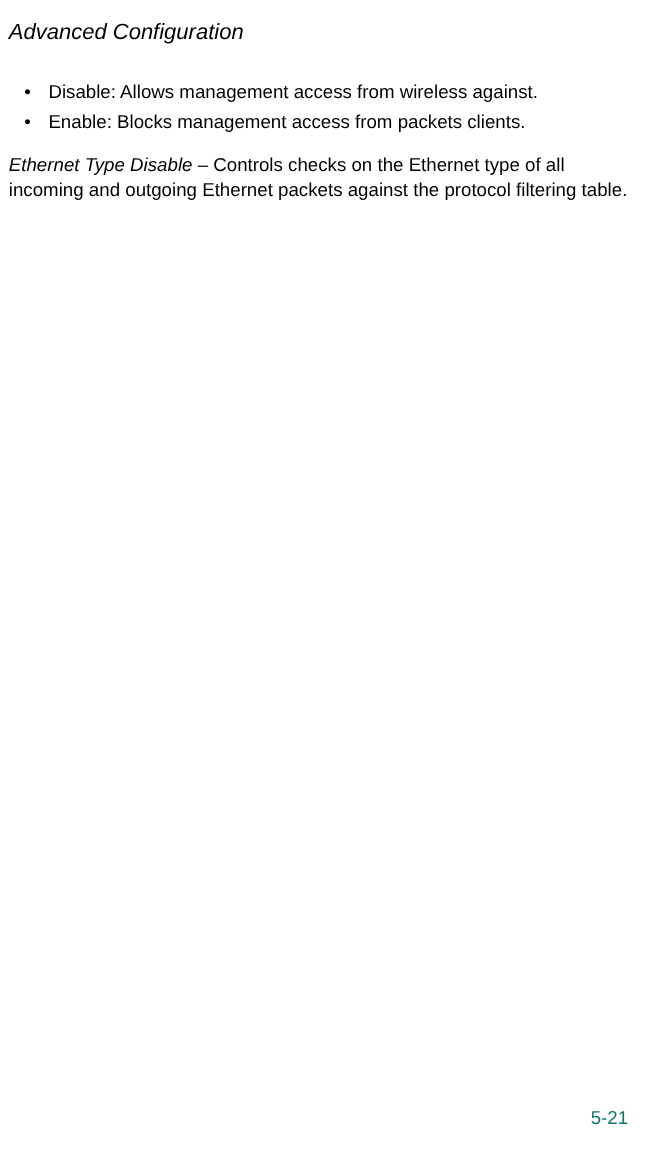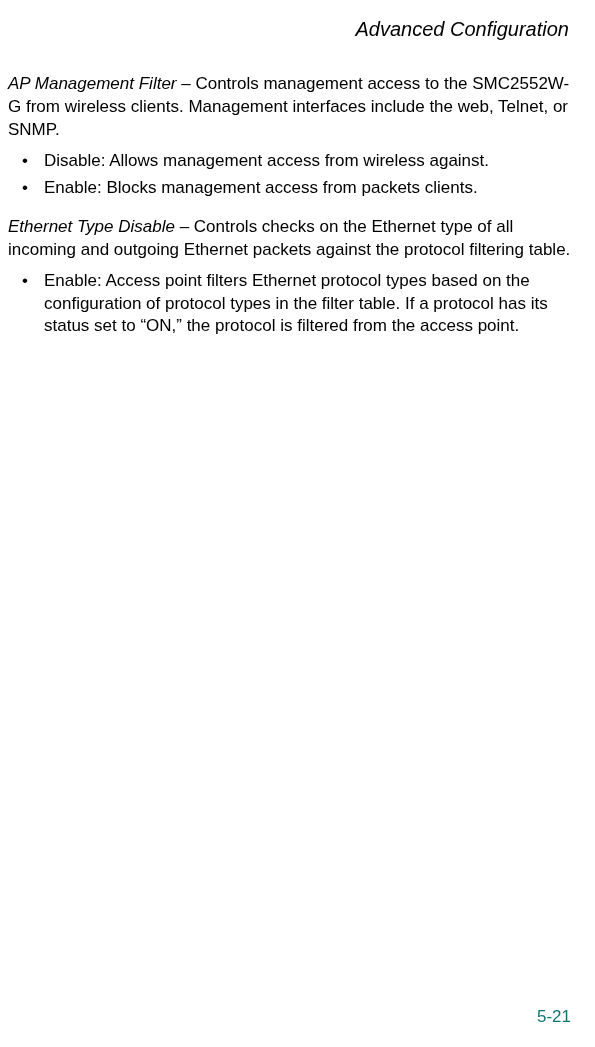--- a/index.html
+++ b/index.html
@@ -9,21 +9,21 @@
     }
     body {
       width: 595px;
       height: 1047px;
       background: #ffffff;
       font-family: Arial, Helvetica, sans-serif;
       position: relative;
       padding: 18px 20px 0 8px;
     }
     .header {
-      text-align: right;
+      text-align: left;
       font-style: italic;
       font-size: 20px;
       color: #000;
       margin-bottom: 32px;
       padding-right: 6px;
     }
     .section {
       margin-bottom: 14px;
     }
     .para {
@@ -64,31 +64,27 @@
     }
   </style>
 </head>
 <body>
 
 <div class="header">
   <span>Advanced Configuration</span>
 </div>
 
 <div class="section">
-  <p class="para">
-    <span class="term">AP Management Filter</span><span> – Controls management access to the SMC2552W-G from wireless clients. Management interfaces include the web, Telnet, or SNMP.</span>
-  </p>
   <ul class="bullet-list">
     <li class="bullet-item">Disable: Allows management access from wireless against.</li>
     <li class="bullet-item">Enable: Blocks management access from packets clients.</li>
   </ul>
 </div>
 
 <div class="section">
   <p class="para">
     <span class="term">Ethernet Type Disable</span><span> – Controls checks on the Ethernet type of all incoming and outgoing Ethernet packets against the protocol filtering table.</span>
   </p>
   <ul class="bullet-list">
-    <li class="bullet-item">Enable: Access point filters Ethernet protocol types based on the configuration of protocol types in the filter table. If a protocol has its status set to “ON,” the protocol is filtered from the access point.</li>
   </ul>
 </div>
 
 <div class="page-number">5-21</div>
 
 </body></html>

